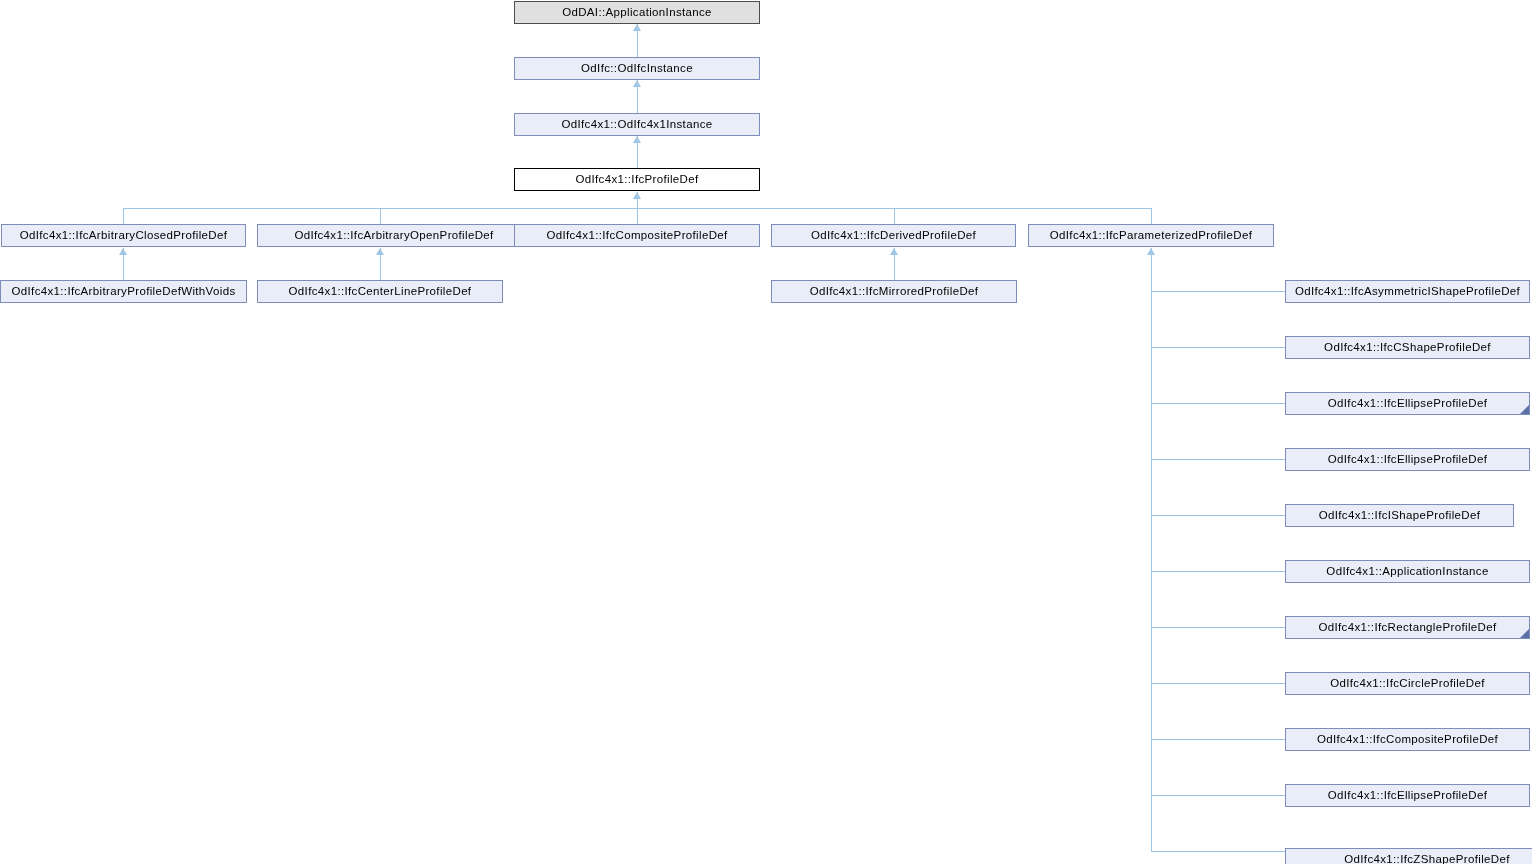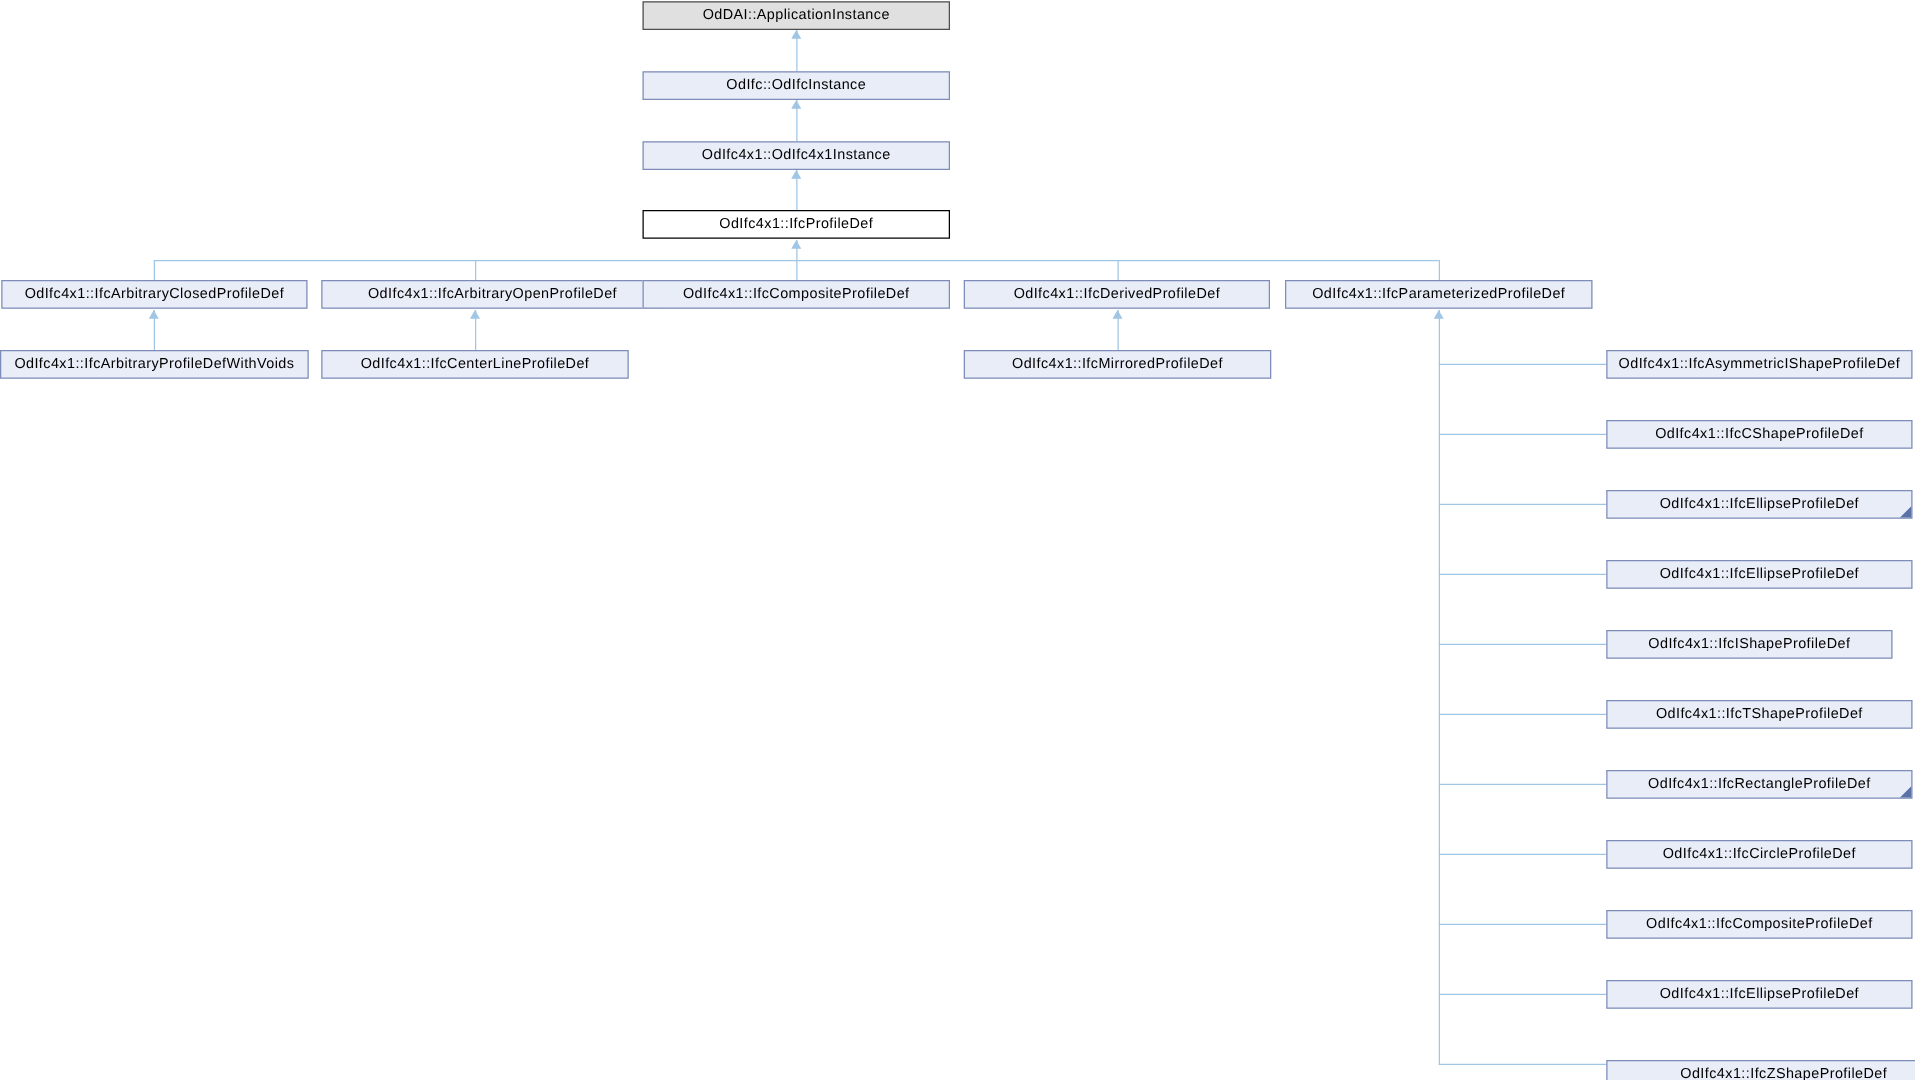--- a/index.html
+++ b/index.html
@@ -136,21 +136,21 @@
 
   <div class="node" style="left:1285px;top:448px;width:245px">
     <span>OdIfc4x1::IfcEllipseProfileDef</span>
   </div>
 
   <div class="node" style="left:1285px;top:504px;width:229px">
     <span>OdIfc4x1::IfcIShapeProfileDef</span>
   </div>
 
   <div class="node" style="left:1285px;top:560px;width:245px">
-    <span>OdIfc4x1::IfcTShapeProfileDef</span>
+    <span>OdIfc4x1::ApplicationInstance</span>
   </div>
 
   <div class="node" style="left:1285px;top:616px;width:245px">
     <span>OdIfc4x1::IfcRectangleProfileDef</span>
     <i class="fold"></i>
   </div>
 
   <div class="node" style="left:1285px;top:672px;width:245px">
     <span>OdIfc4x1::IfcCircleProfileDef</span>
   </div>

